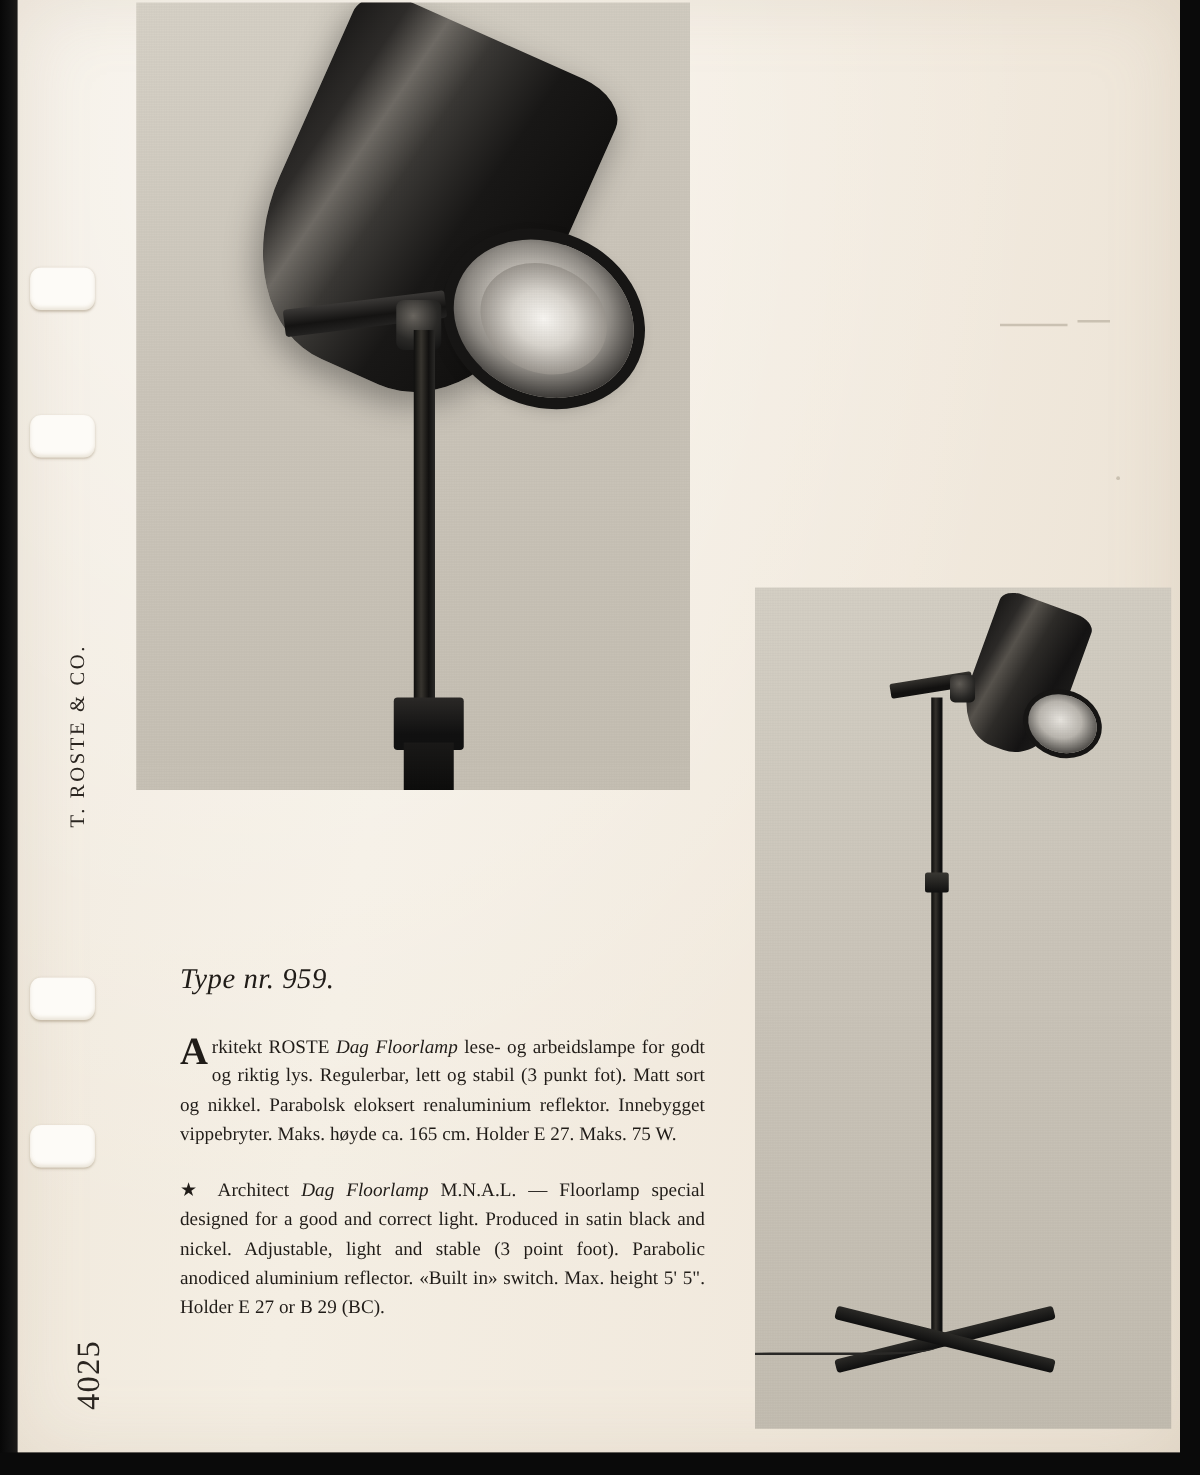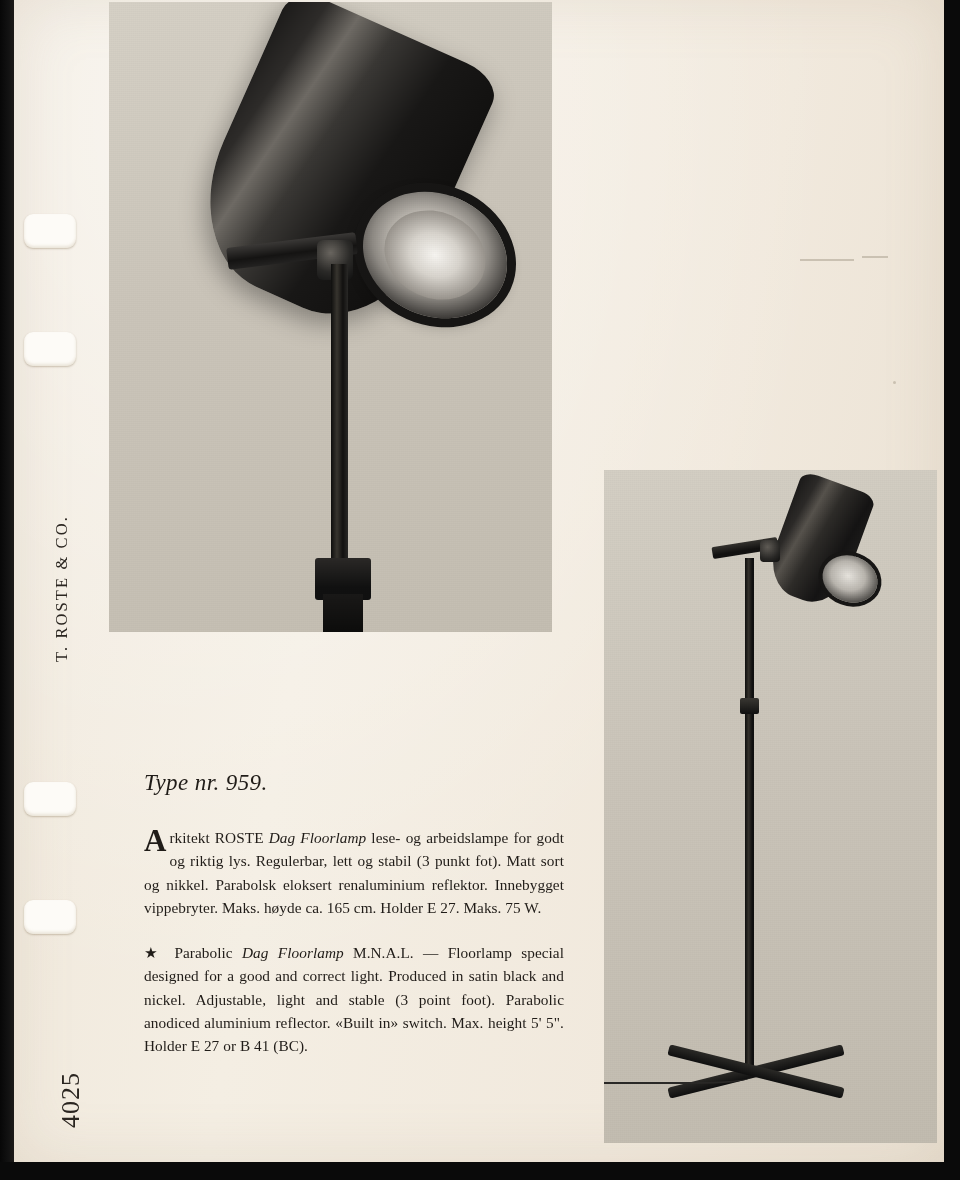--- a/index.html
+++ b/index.html
@@ -365,21 +365,21 @@
   </div>
 
   <div id="text-block">
     <div id="type-heading">Type nr. 959.</div>
 
     <p class="para">
       <span class="dropcap">A</span><span>rkitekt ROSTE </span><span class="ital">Dag Floorlamp</span><span> lese- og arbeidslampe for godt og riktig lys. Regulerbar, lett og stabil (3 punkt fot). Matt sort og nikkel. Parabolsk eloksert renaluminium reflektor. Innebygget vippebryter. Maks. høyde ca. 165 cm. Holder E 27. Maks. 75 W.</span>
     </p>
 
     <p class="para">
-      <span class="star">★</span><span> Parabolic </span><span class="ital">Dag Floorlamp</span><span> M.N.A.L. — Floorlamp special designed for a good and correct light. Produced in satin black and nickel. Adjustable, light and stable (3 point foot). Parabolic anodiced aluminium reflector. «Built in» switch. Max. height 5' 5". Holder E 27 or B 41 (BC).</span>
+      <span class="star">★</span><span> Architect </span><span class="ital">Dag Floorlamp</span><span> M.N.A.L. — Floorlamp special designed for a good and correct light. Produced in satin black and nickel. Adjustable, light and stable (3 point foot). Parabolic anodiced aluminium reflector. «Built in» switch. Max. height 5' 5". Holder E 27 or B 29 (BC).</span>
     </p>
   </div>
 
   <div class="artifact" id="artifact-1"></div>
   <div class="artifact" id="artifact-2"></div>
   <div class="artifact" id="artifact-3"></div>
 
   <div class="scan-shadow-left"></div>
   <div class="scan-shadow-right"></div>
   <div class="scan-shadow-bottom"></div>

